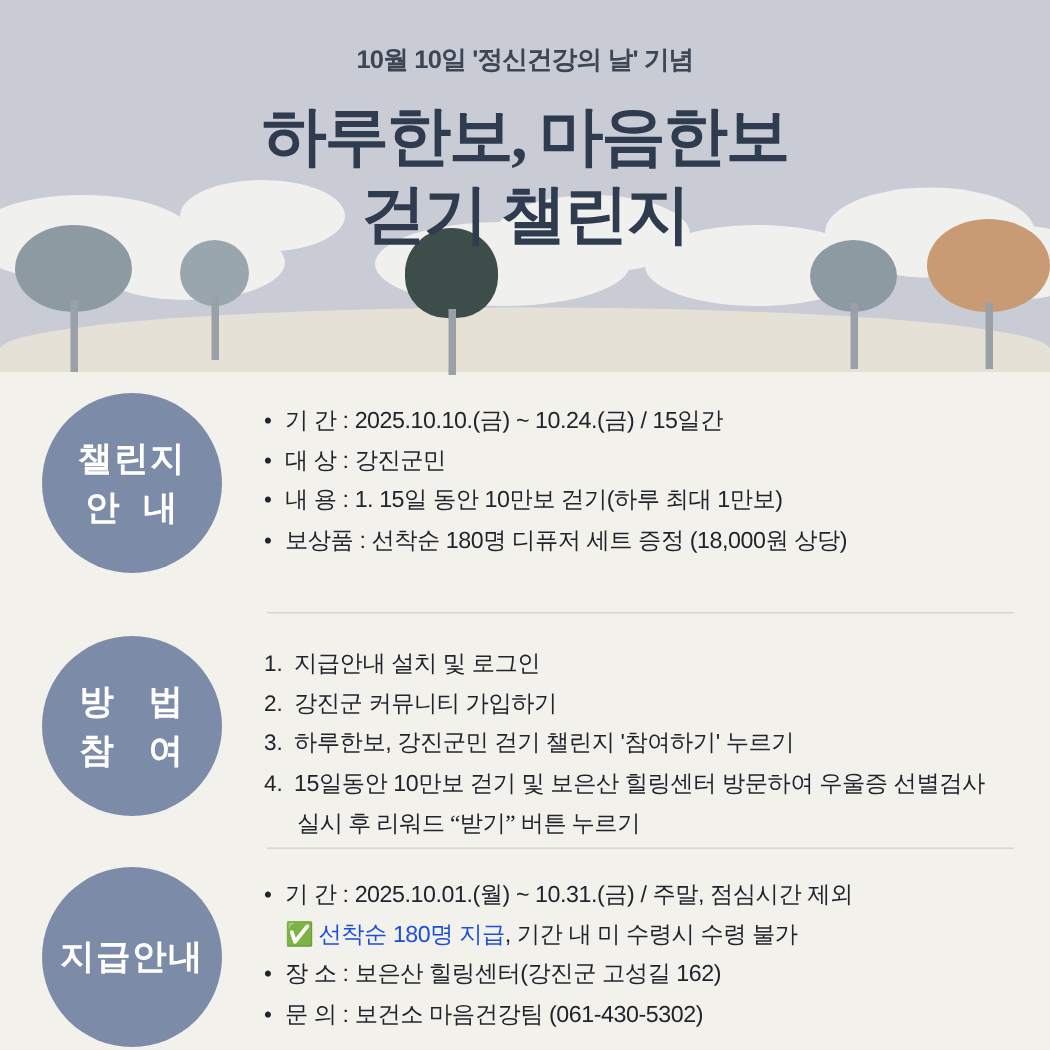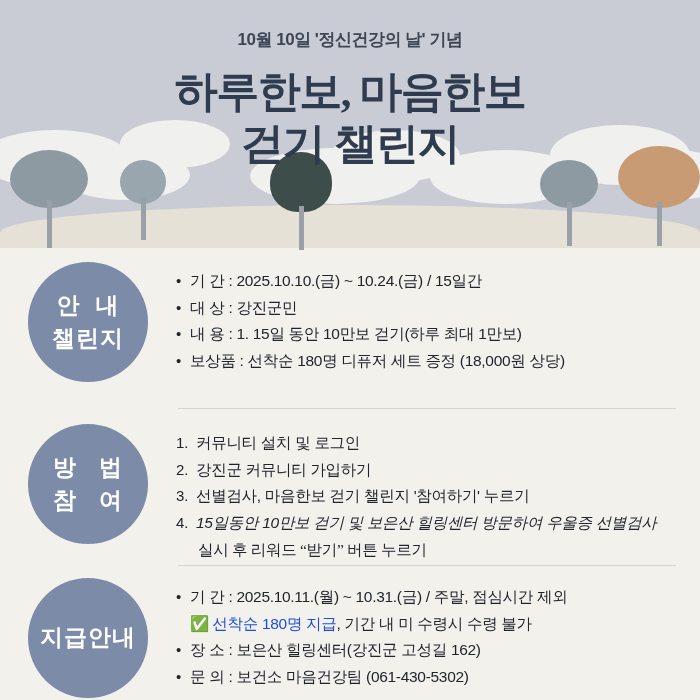--- a/index.html
+++ b/index.html
@@ -212,22 +212,22 @@
   </div>
   <div class="tree" style="left:618px; top:146px;">
     <div class="leaf" style="left:0; top:0; width:82px; height:62px; background:#c99b74;"></div>
     <div class="trunk" style="left:39px; top:56px; height:44px;"></div>
   </div>
 
   <div class="body-bg"></div>
 
   <div class="section" style="top:262px;">
     <div class="badge">
+      <span class="line">챌린지</span>
       <span class="line">안  내</span>
-      <span class="line">챌린지</span>
     </div>
     <div class="content">
       <div class="row">
         <span class="bullet">•</span>
         <span class="rowtext">기  간 : 2025.10.10.(금) ~ 10.24.(금) / 15일간</span>
       </div>
       <div class="row">
         <span class="bullet">•</span>
         <span class="rowtext">대  상 : 강진군민</span>
       </div>
@@ -245,50 +245,50 @@
   <div class="divider" style="top:408px;"></div>
 
   <div class="section" style="top:424px;">
     <div class="badge">
       <span class="line">방   법</span>
       <span class="line">참   여</span>
     </div>
     <div class="content">
       <div class="row">
         <span class="bullet">1.</span>
-        <span class="rowtext" style="padding-left:6px;">커뮤니티 설치 및 로그인</span>
+        <span class="rowtext" style="padding-left:6px;">지급안내 설치 및 로그인</span>
       </div>
       <div class="row">
         <span class="bullet">2.</span>
         <span class="rowtext" style="padding-left:6px;">강진군 커뮤니티 가입하기</span>
       </div>
       <div class="row">
         <span class="bullet">3.</span>
-        <span class="rowtext" style="padding-left:6px;">선별검사, 마음한보 걷기 챌린지 '참여하기' 누르기</span>
+        <span class="rowtext" style="padding-left:6px;">하루한보, 강진군민 걷기 챌린지 '참여하기' 누르기</span>
       </div>
       <div class="row">
         <span class="bullet">4.</span>
-        <span class="rowtext" style="padding-left:6px;font-style:italic;">15일동안 10만보 걷기 및 보은산 힐링센터 방문하여 우울증  선별검사</span>
+        <span class="rowtext" style="padding-left:6px;">15일동안 10만보 걷기 및 보은산 힐링센터 방문하여 우울증  선별검사</span>
       </div>
       <div class="row indent-3">
         <span class="rowtext">실시 후 리워드 “받기” 버튼 누르기</span>
       </div>
     </div>
   </div>
 
   <div class="divider" style="top:565px;"></div>
 
   <div class="section" style="top:578px;">
     <div class="badge">
       <span class="line">지급안내</span>
     </div>
     <div class="content">
       <div class="row">
         <span class="bullet">•</span>
-        <span class="rowtext">기  간 : 2025.10.11.(월) ~ 10.31.(금) / 주말, 점심시간 제외</span>
+        <span class="rowtext">기  간 : 2025.10.01.(월) ~ 10.31.(금) / 주말, 점심시간 제외</span>
       </div>
       <div class="row indent-1">
         <span class="check">✅</span>
         <span class="rowtext">
           <span class="hl">선착순 180명 지급</span><span>, 기간 내 미 수령시 수령 불가</span>
         </span>
       </div>
       <div class="row">
         <span class="bullet">•</span>
         <span class="rowtext">장  소 : 보은산 힐링센터(강진군 고성길 162)</span>

